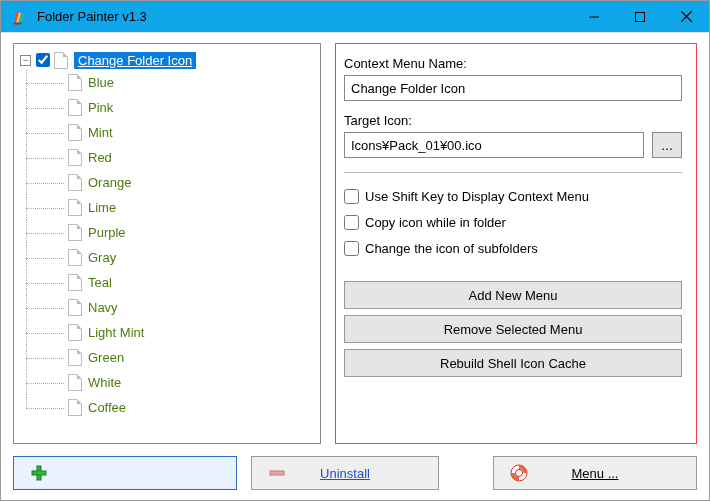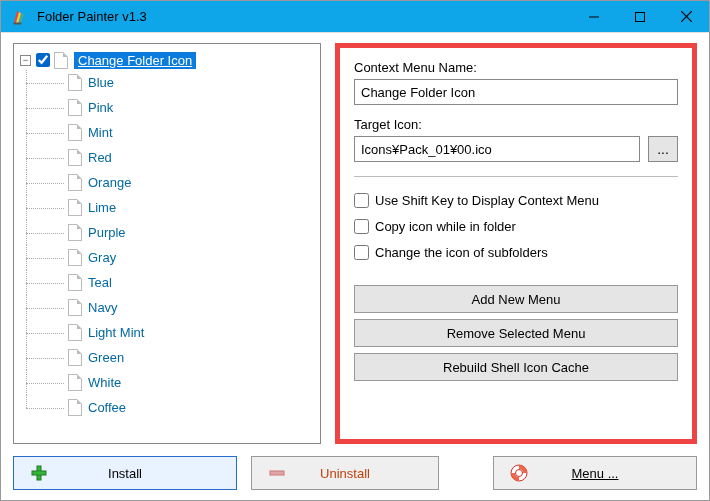--- a/index.html
+++ b/index.html
@@ -131,28 +131,28 @@
     position:absolute;
     left: 0;
     top: 50%;
     width: 38px;
     border-top: 1px dotted #aaa;
   }
   .tree-item.last .tree-guide::before {
     bottom: 50%;
   }
   .tree-item .label {
-    color: #0369a1;
+    color: #4d7c0f;
   }
 
   .right-panel {
     flex: 1;
-    border: 5px solid #ef4444;
+    border: 1px solid #ef4444;
     background: #fff;
-    padding: 12px 14px 10px 14px;
+    padding: 12px 14px 10px 8px;
     display: flex;
     flex-direction: column;
   }
   .form-label {
     margin-bottom: 4px;
   }
   .text-input {
     width: 100%;
     height: 26px;
     border: 1px solid #888;
@@ -229,21 +229,22 @@
     text-align: center;
     padding-right: 50px;
   }
   .bbtn.install {
     width: 224px;
     border: 1px solid #2a6bcf;
     background: #e9f2ff;
   }
   .bbtn.uninstall {
     width: 188px;
-    color: #c2410c;
+    color: #1d4ed8;
+    text-decoration: underline;
   }
   .bbtn.menu {
     width: 204px;
     margin-left: auto;
     text-decoration: underline;
   }
 </style>
 </head>
 <body>
 
@@ -399,21 +400,20 @@
 
   <div class="bottom-bar">
     <div class="bbtn install">
       <span class="icon-slot">
         <svg width="16" height="16" viewBox="0 0 16 16">
           <rect x="6" y="1" width="4" height="14" fill="#35b33a" stroke="#1e7a22" stroke-width="1"></rect>
           <rect x="1" y="6" width="14" height="4" fill="#35b33a" stroke="#1e7a22" stroke-width="1"></rect>
           <rect x="6.5" y="6.5" width="3" height="3" fill="#35b33a"></rect>
         </svg>
       </span>
-      <span class="btn-label">Install</span>
     </div>
 
     <div class="bbtn uninstall">
       <span class="icon-slot">
         <svg width="16" height="16" viewBox="0 0 16 16">
           <rect x="1" y="6" width="14" height="4" fill="#e0a7a7" stroke="#c77" stroke-width="1"></rect>
         </svg>
       </span>
       <span class="btn-label">Uninstall</span>
     </div>

